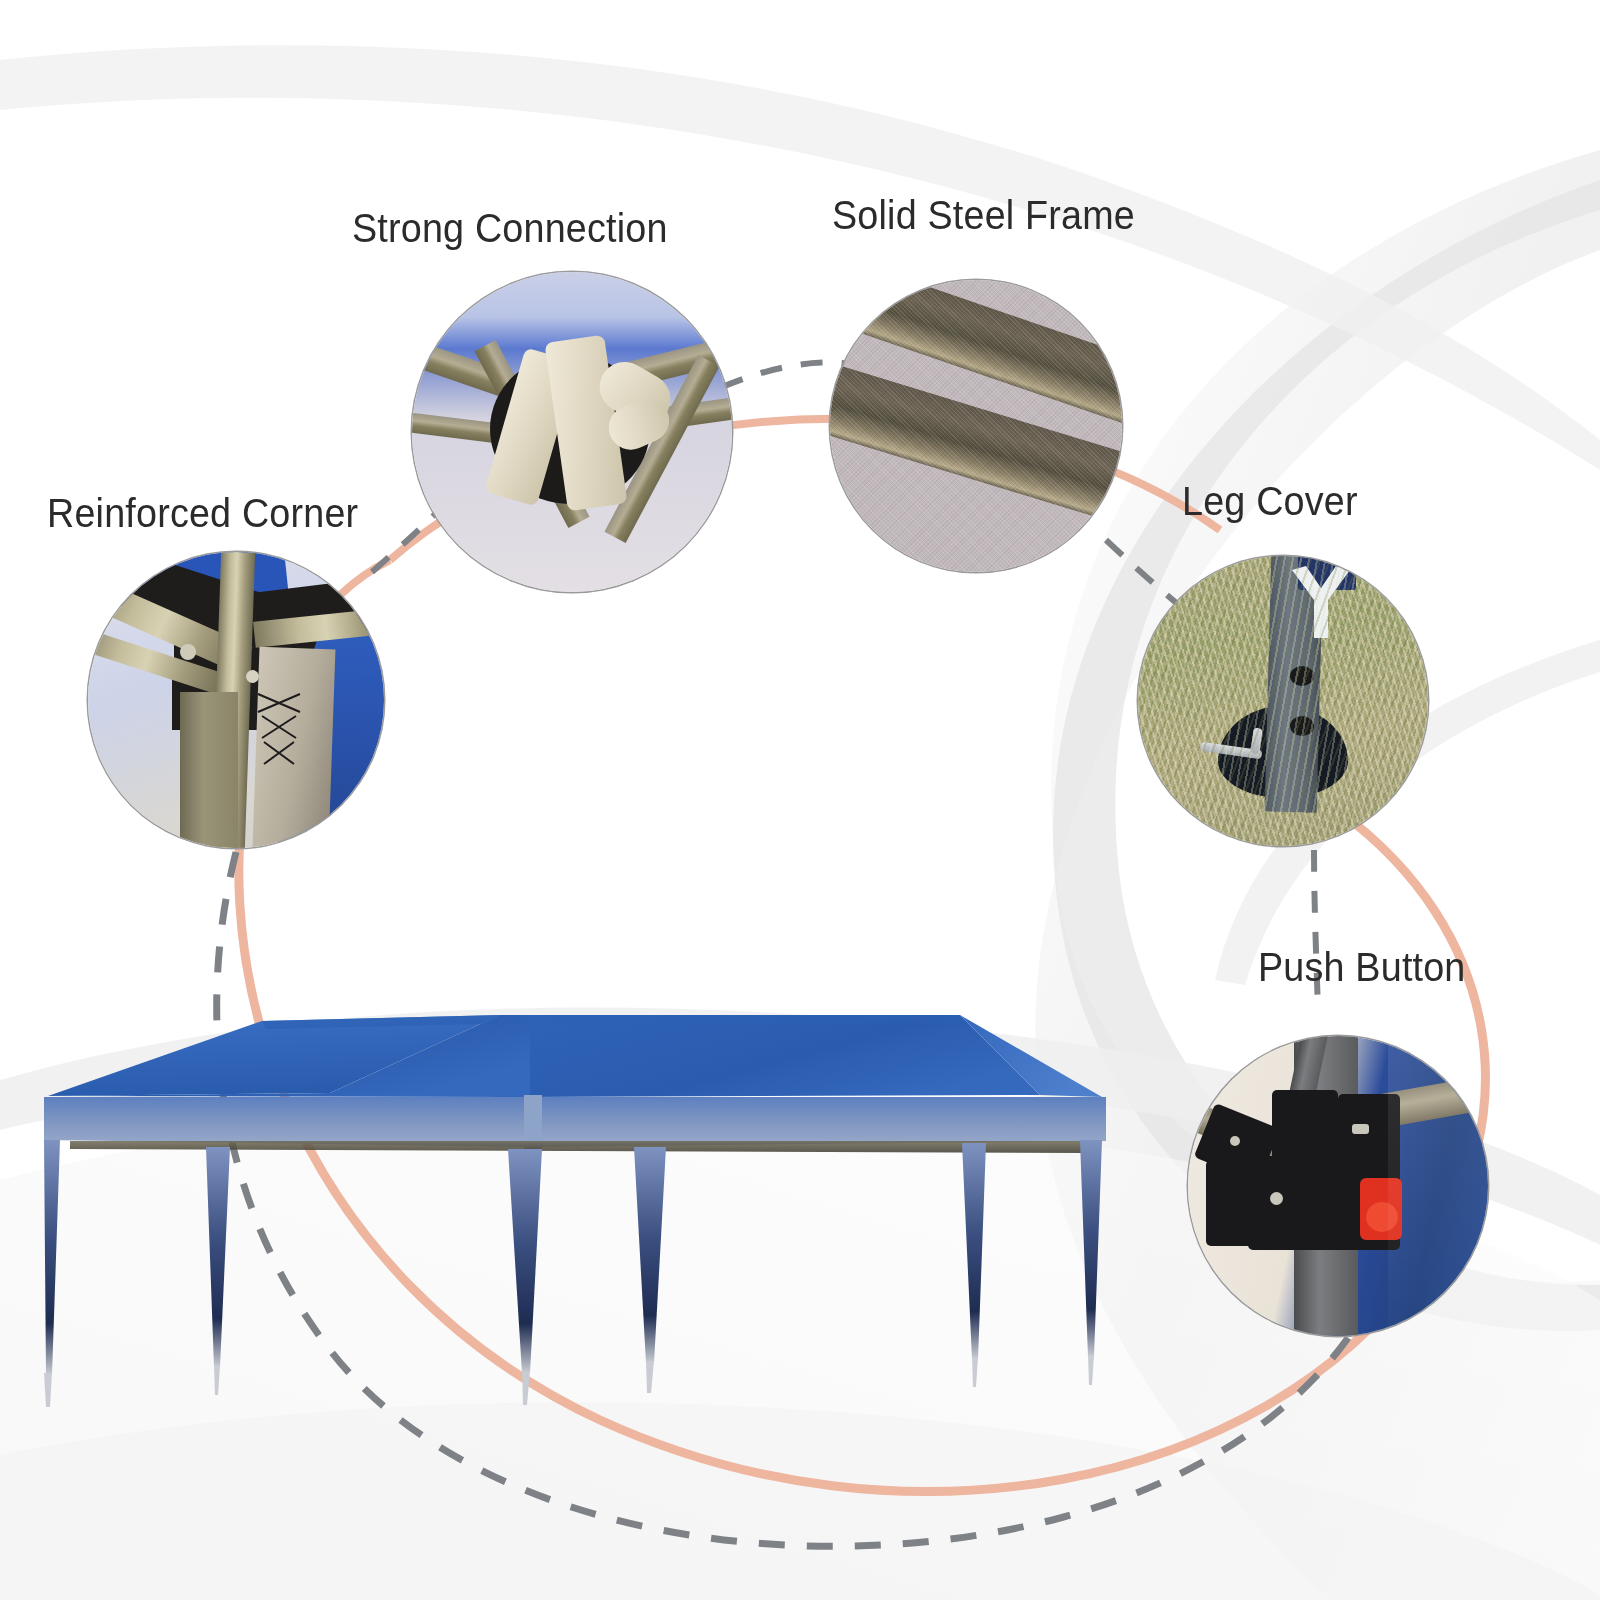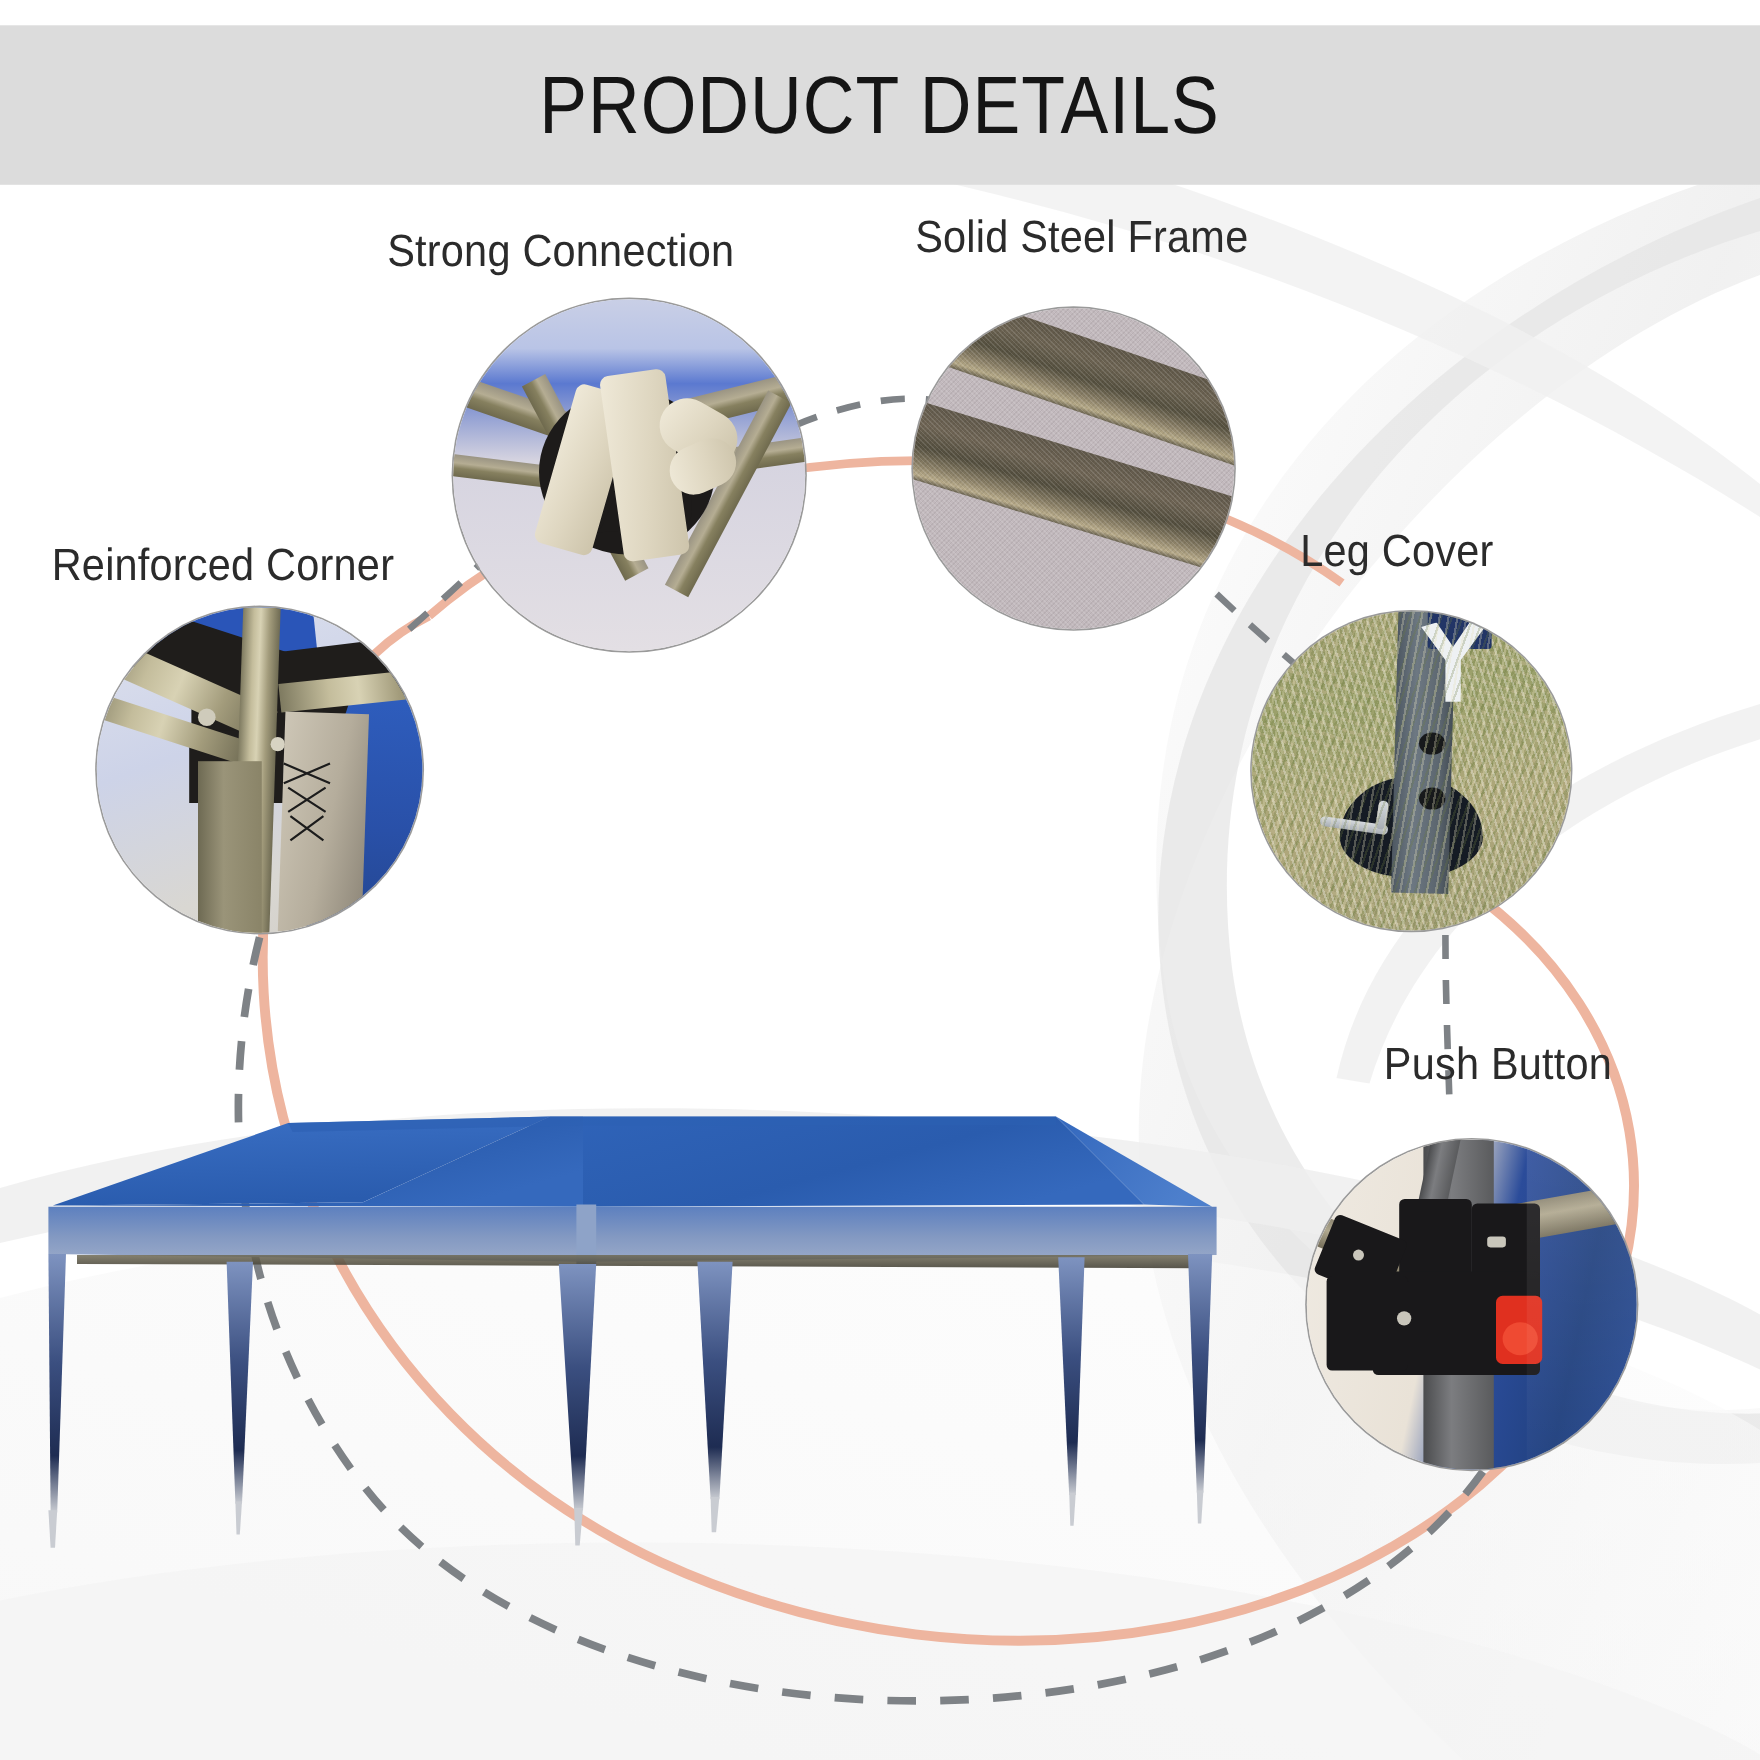--- a/index.html
+++ b/index.html
@@ -117,23 +117,20 @@
     <rect x="0" y="0" width="1600" height="1600" fill="#ffffff"></rect>
     <path d="M1600,150 C1250,250 1000,520 1060,900 C1100,1160 1400,1300 1600,1280 L1600,1600 L1330,1600 C1100,1380 980,1140 1060,860 C1140,580 1380,330 1600,250 Z" fill="url(#gw1)" opacity=".75"></path>
     <path d="M1600,210 C1300,300 1080,560 1120,880 C1155,1140 1390,1290 1600,1285 L1600,1330 C1330,1345 1080,1170 1055,880 C1028,570 1280,290 1600,180 Z" fill="#e4e4e4" opacity=".7"></path>
     <path d="M0,1080 C260,1005 620,985 1010,1035 C1320,1075 1500,1140 1600,1195 L1600,1245 C1430,1165 1180,1105 900,1082 C560,1054 230,1075 0,1130 Z" fill="#eeeeee" opacity=".85"></path>
     <path d="M0,1180 C300,1100 720,1085 1120,1150 C1380,1192 1520,1250 1600,1300 L1600,1600 L0,1600 Z" fill="url(#gw3)" opacity=".55"></path>
     <path d="M0,60 C380,20 780,60 1130,190 C1360,275 1500,360 1600,440 L1600,470 C1450,375 1250,275 1010,205 C660,102 300,80 0,110 Z" fill="#f0f0f0" opacity=".8"></path>
     <path d="M0,1455 C420,1370 980,1390 1360,1500 C1470,1533 1550,1565 1600,1595 L1600,1600 L0,1600 Z" fill="#f3f3f3" opacity=".7"></path>
     <path d="M1600,640 C1400,700 1250,820 1215,980 L1245,985 C1290,835 1430,725 1600,672 Z" fill="#ededed" opacity=".7"></path>
   </svg>
 
-  <div class="header-band">
-    <div class="header-title">PRODUCT DETAILS</div>
-  </div>
 
   <svg class="lines-svg" viewBox="0 0 1600 1600">
 
     <g>
       <path d="M266,700 C180,960 300,1280 600,1420 C900,1558 1260,1490 1420,1270 C1530,1118 1500,930 1340,812" fill="none" stroke="#eeb59f" stroke-width="9" stroke-linecap="round"></path>
       <path d="M700,430 C880,400 1080,430 1220,530" fill="none" stroke="#eeb59f" stroke-width="8"></path>
       <path d="M390,560 C470,490 570,450 700,430" fill="none" stroke="#eeb59f" stroke-width="8"></path>
       <path d="M306,640 C326,604 354,578 390,560" fill="none" stroke="#eeb59f" stroke-width="8"></path>
     </g>
 

